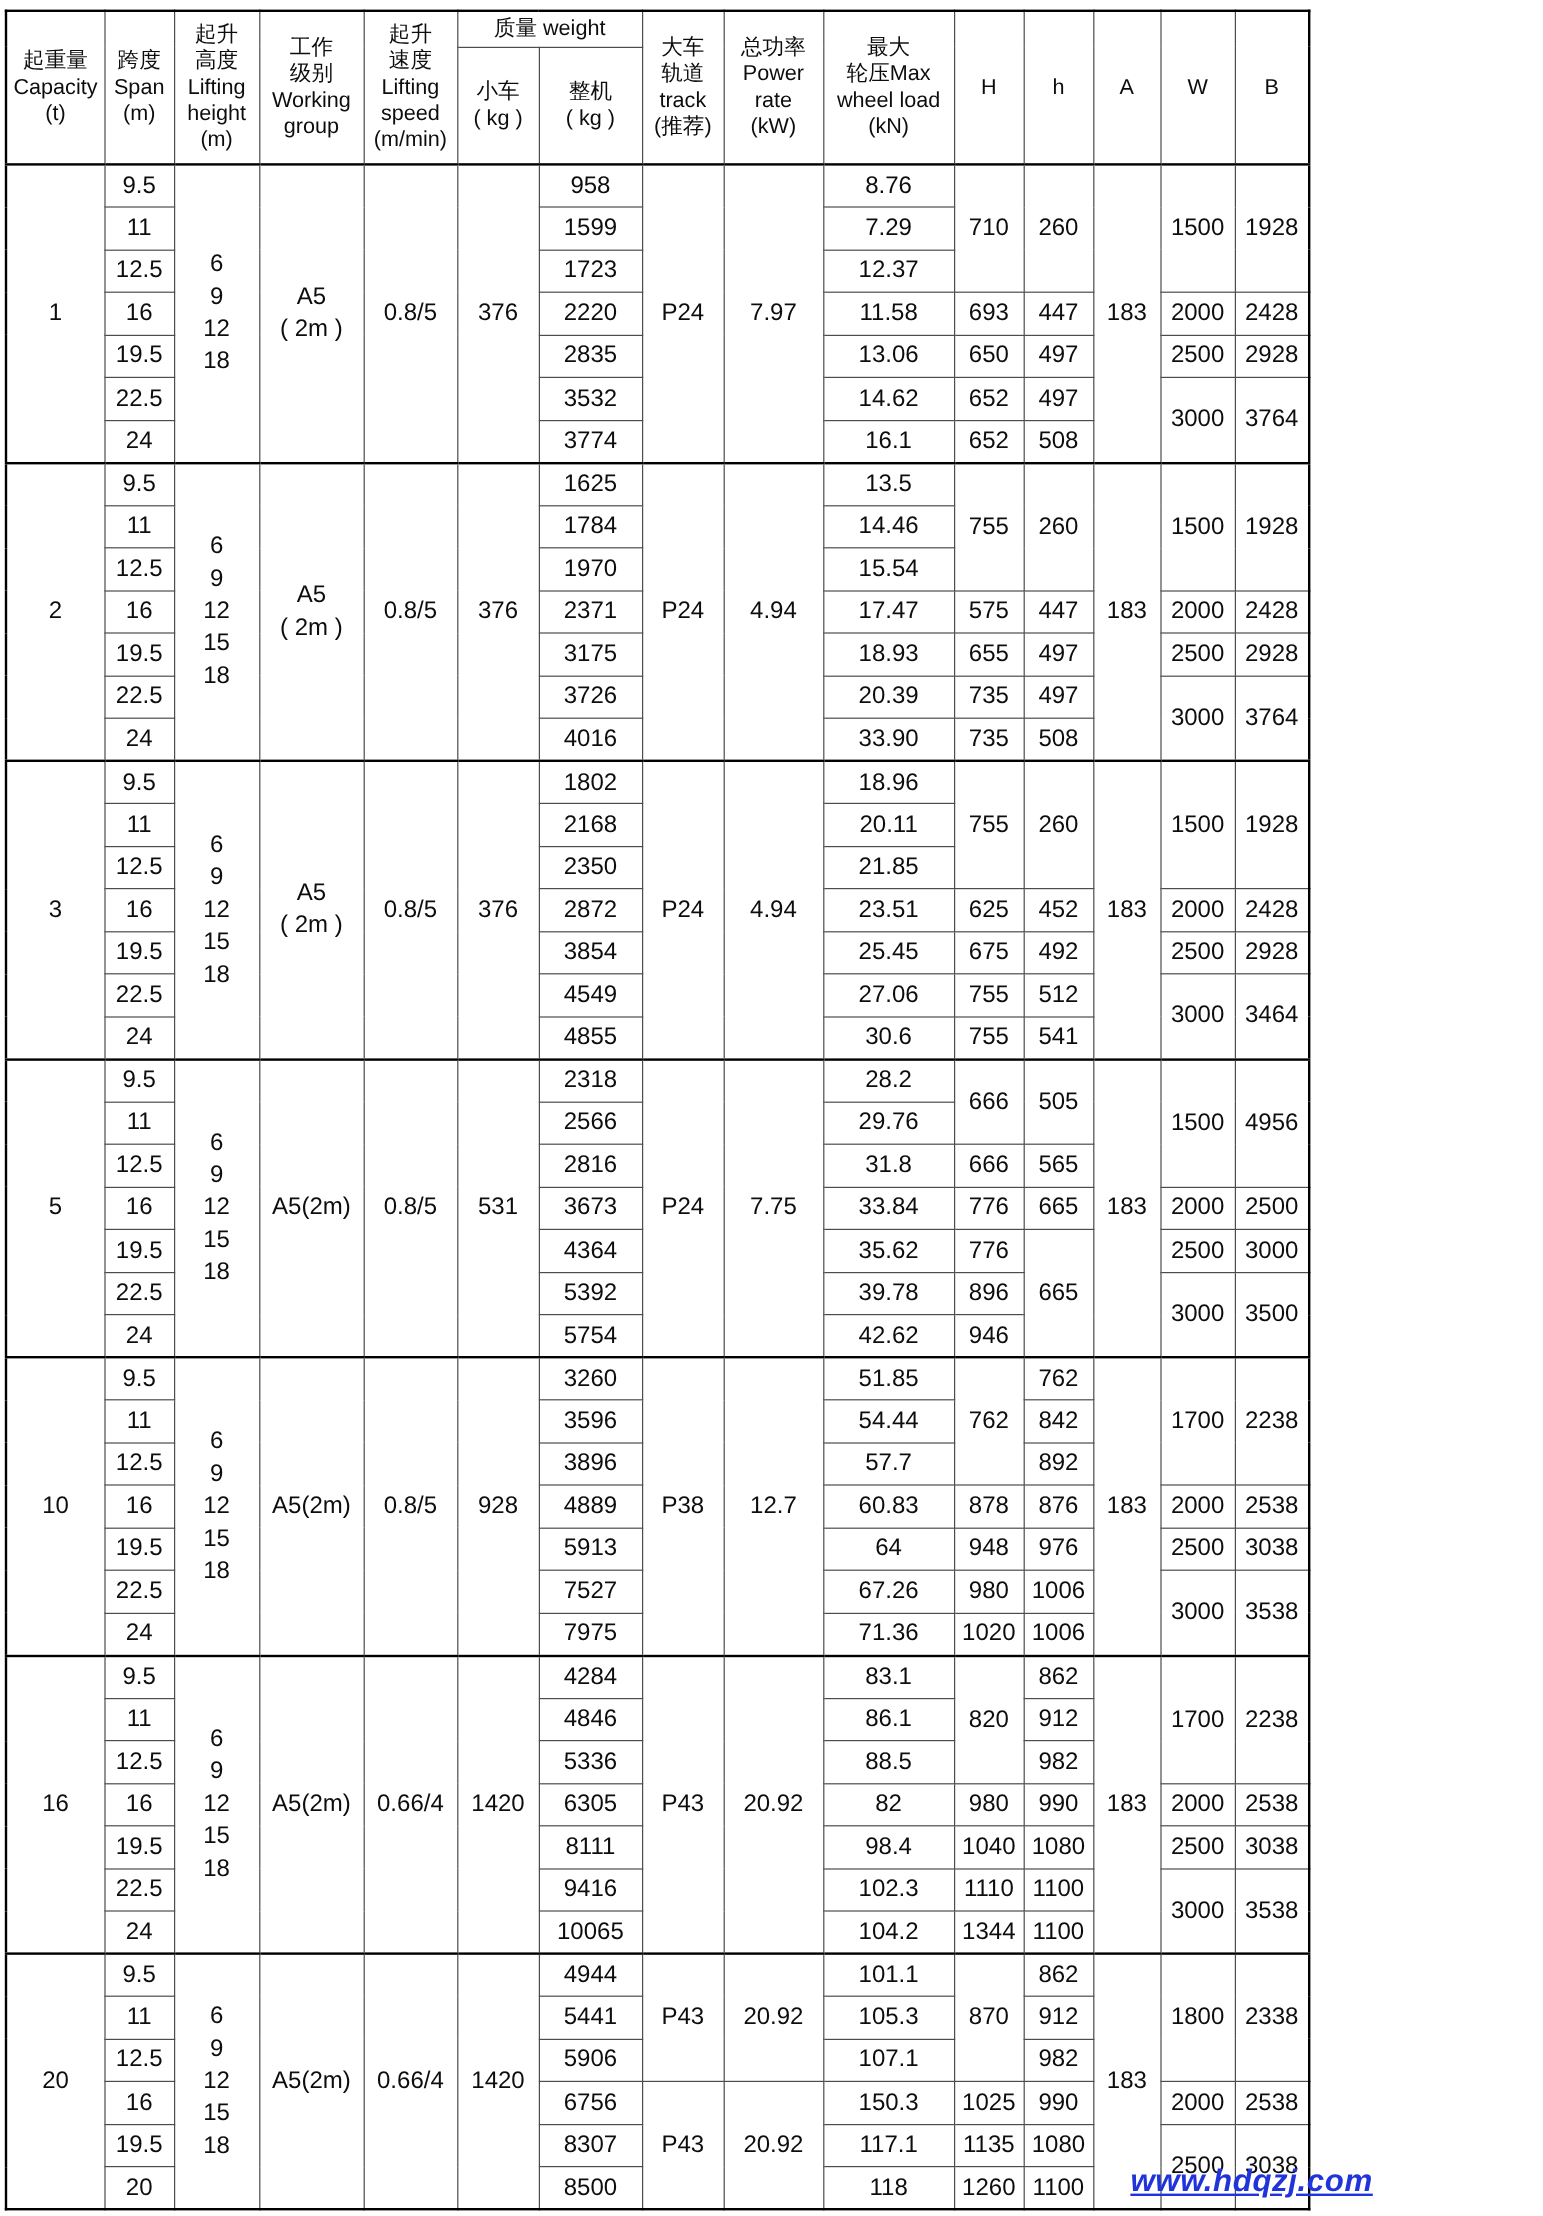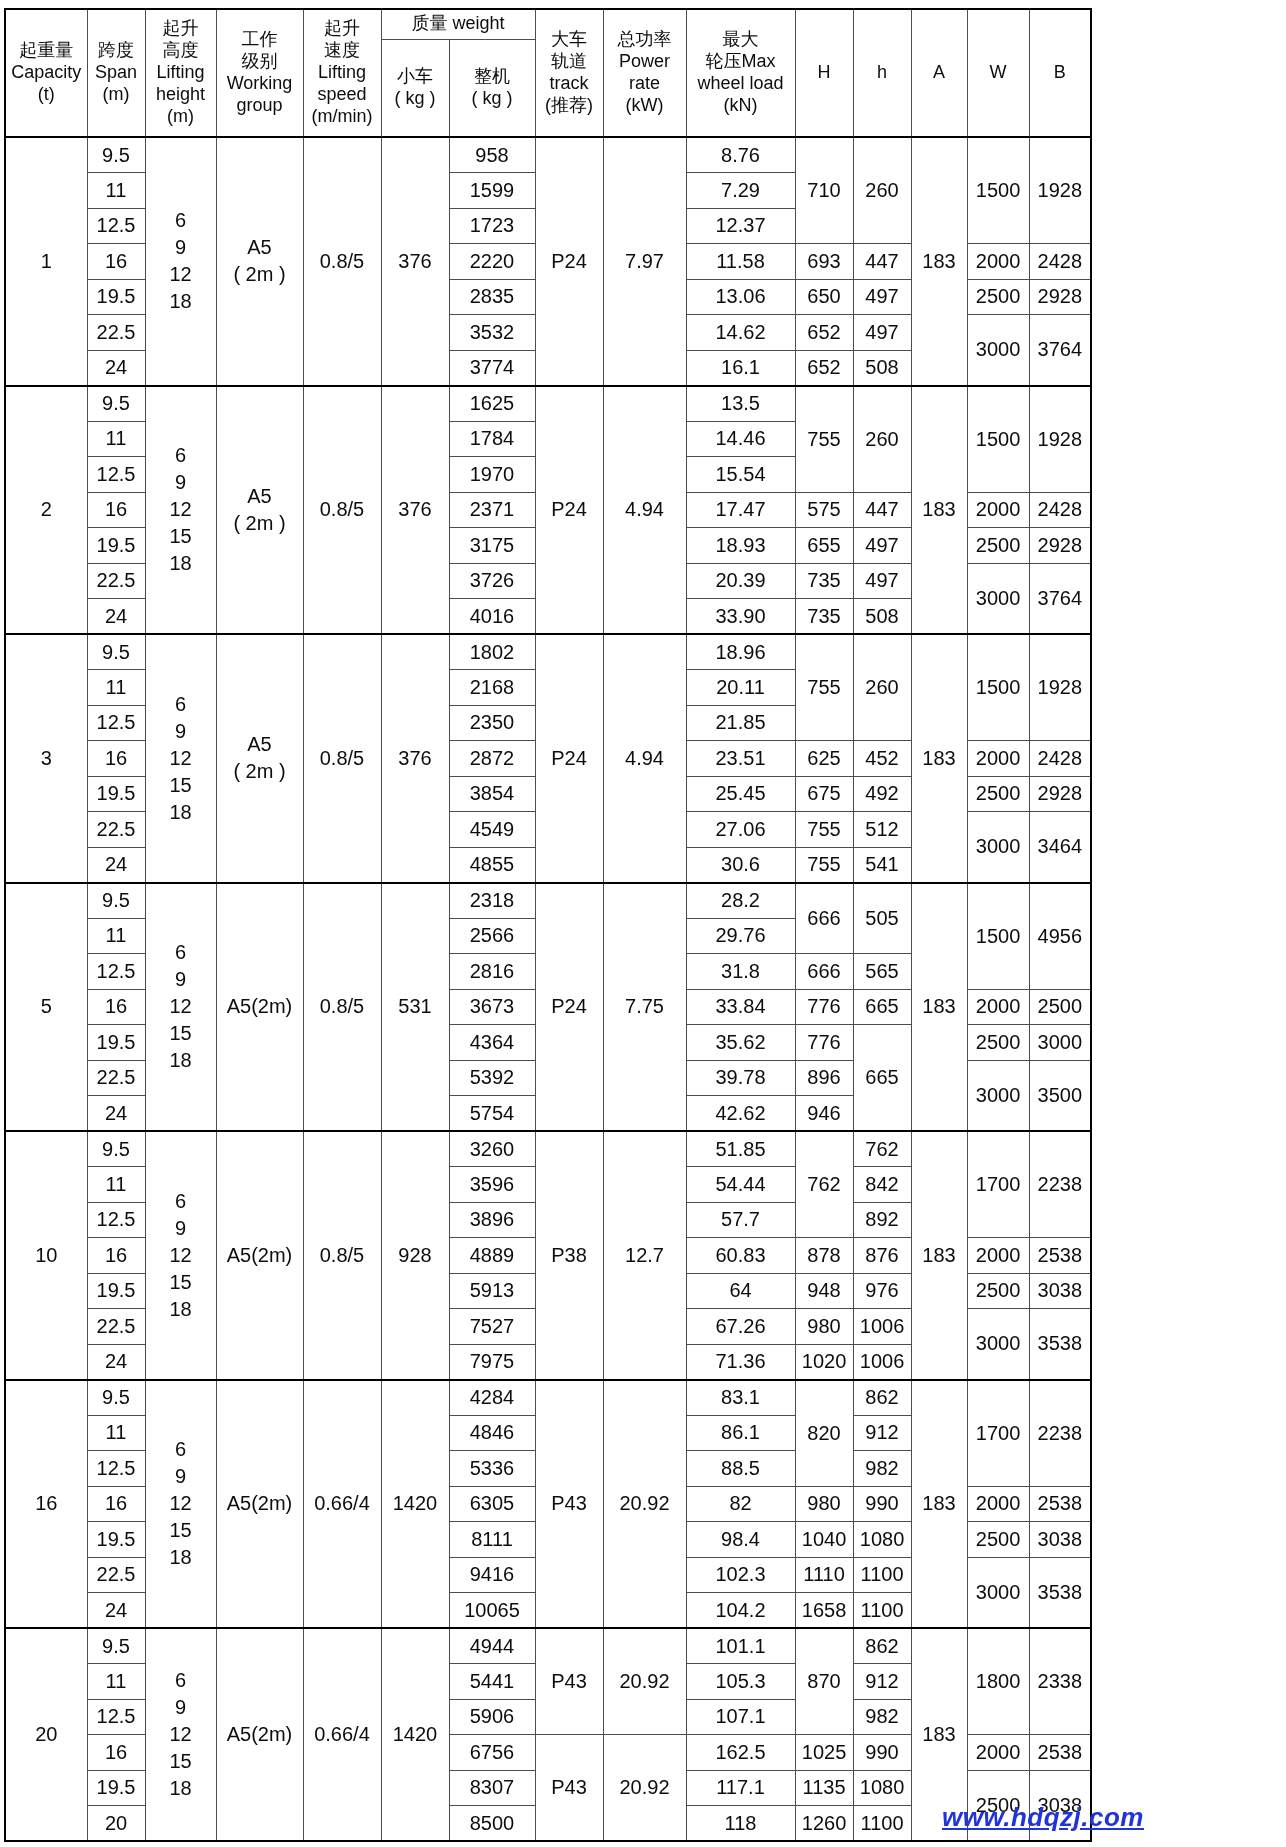--- a/index.html
+++ b/index.html
@@ -488,21 +488,21 @@
           <td class="col-max">102.3</td>
           <td class="col-H">1110</td>
           <td class="col-h">1100</td>
           <td rowspan="2" class="col-W">3000</td>
           <td rowspan="2" class="col-B">3538</td>
         </tr>
         <tr>
           <td class="col-span">24</td>
           <td class="col-total">10065</td>
           <td class="col-max">104.2</td>
-          <td class="col-H">1658</td>
+          <td class="col-H">1344</td>
           <td class="col-h">1100</td>
         </tr>
         <tr class="group-start">
           <td rowspan="6" class="col-capacity">20</td>
           <td class="col-span">9.5</td>
           <td rowspan="6" class="col-height">6
 9
 12
 15
 18</td>
@@ -529,21 +529,21 @@
           <td class="col-span">12.5</td>
           <td class="col-total">5906</td>
           <td class="col-max">107.1</td>
           <td class="col-h">982</td>
         </tr>
         <tr>
           <td class="col-span">16</td>
           <td class="col-total">6756</td>
           <td rowspan="3" class="col-track">P43</td>
           <td rowspan="3" class="col-power">20.92</td>
-          <td class="col-max">162.5</td>
+          <td class="col-max">150.3</td>
           <td class="col-H">1025</td>
           <td class="col-h">990</td>
           <td class="col-W">2000</td>
           <td class="col-B">2538</td>
         </tr>
         <tr>
           <td class="col-span">19.5</td>
           <td class="col-total">8307</td>
           <td class="col-max">117.1</td>
           <td class="col-H">1135</td>

